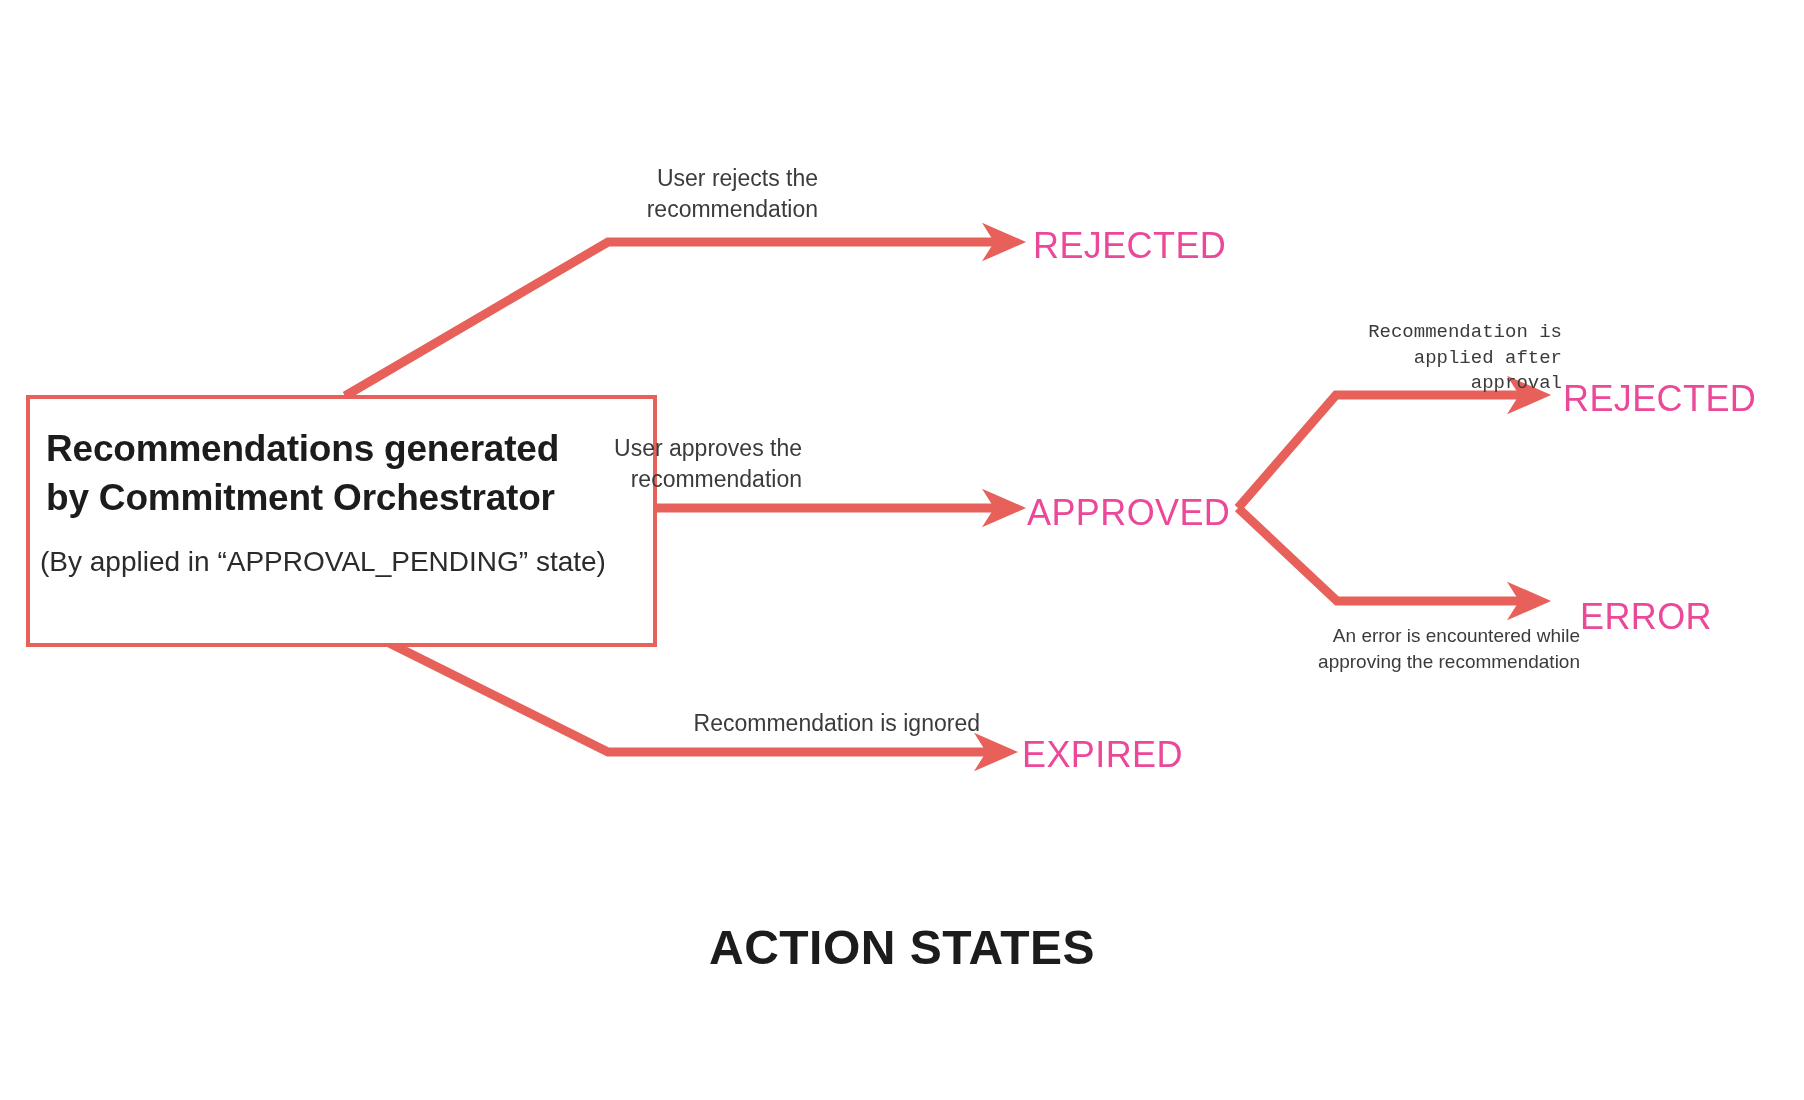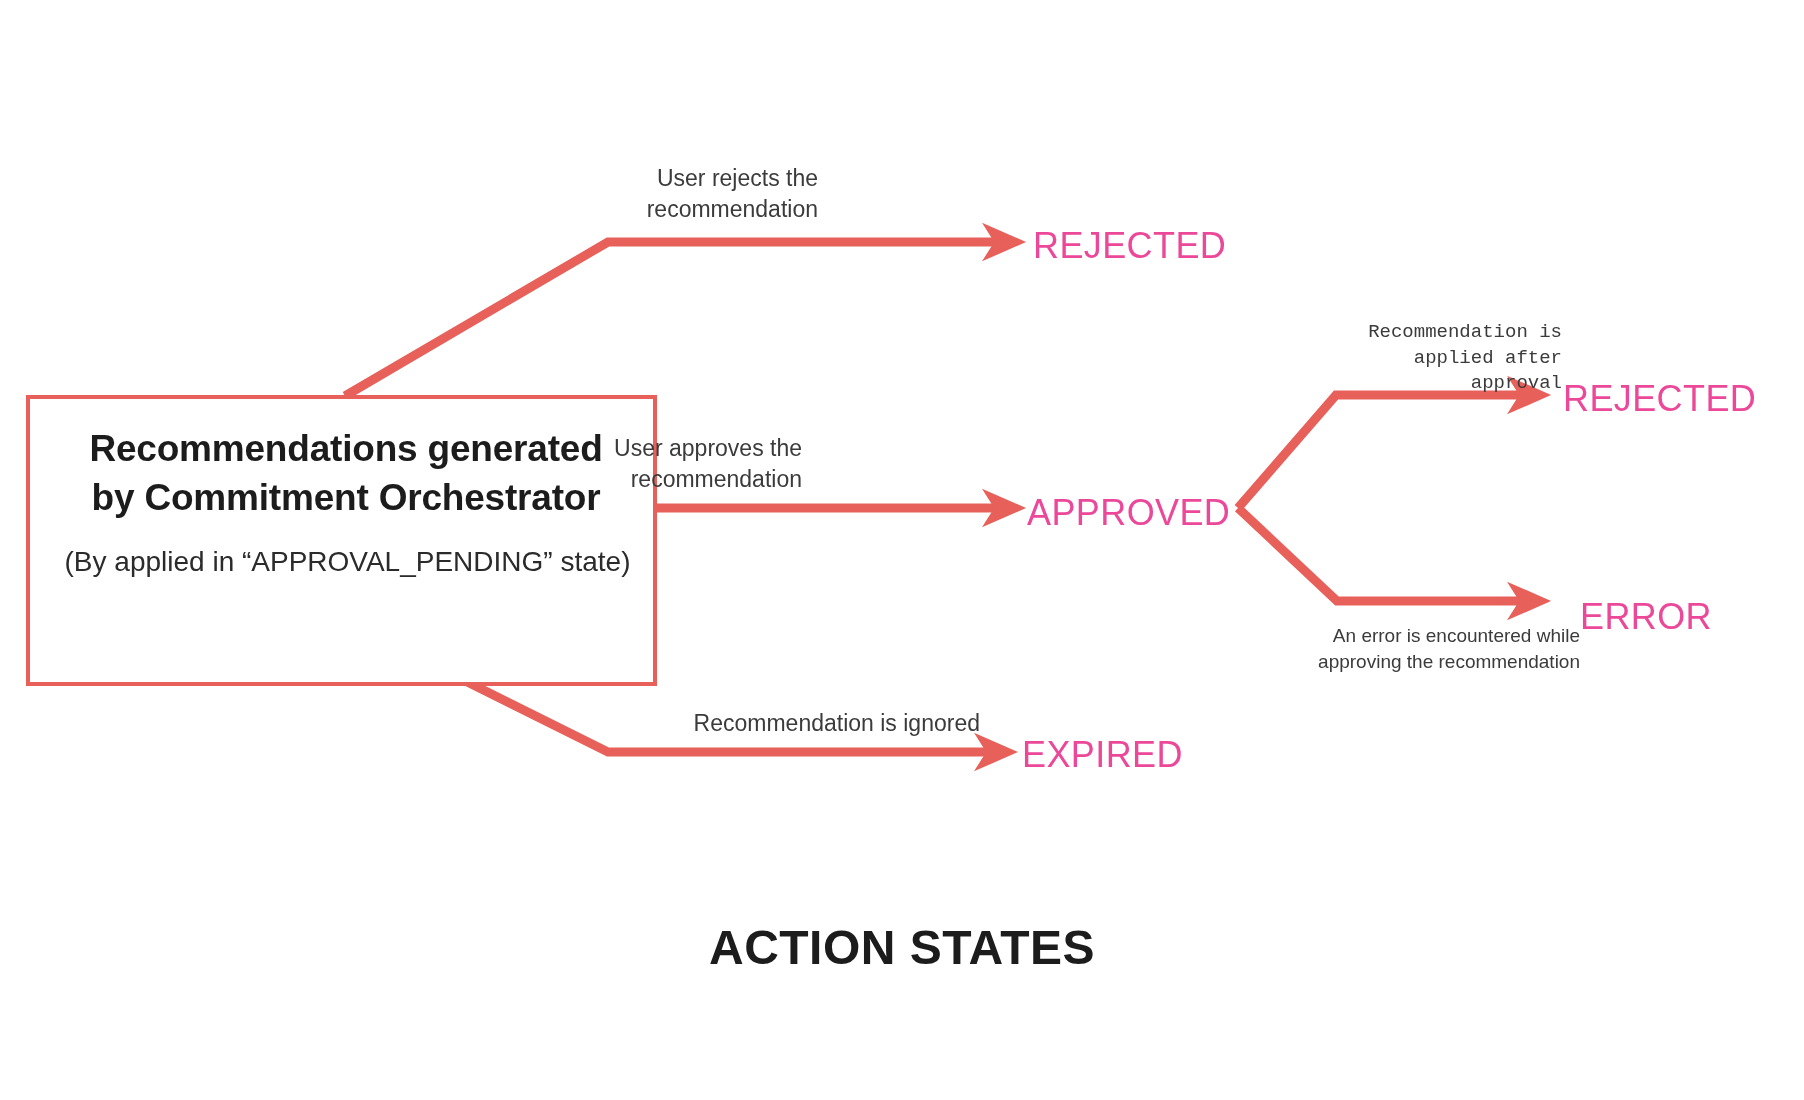--- a/index.html
+++ b/index.html
@@ -94,21 +94,21 @@
 
     <path d="M 657,508 L 1000,508" fill="none" stroke="#E8605A" stroke-width="9" marker-end="url(#arrowhead)"></path>
 
     <path d="M 343,620 L 608,752 L 992,752" fill="none" stroke="#E8605A" stroke-width="9" stroke-linejoin="miter" marker-end="url(#arrowhead)"></path>
 
     <path d="M 1238,508 L 1336,395 L 1525,395" fill="none" stroke="#E8605A" stroke-width="9" stroke-linejoin="miter" marker-end="url(#arrowhead)"></path>
 
     <path d="M 1238,508 L 1337,601 L 1525,601" fill="none" stroke="#E8605A" stroke-width="9" stroke-linejoin="miter" marker-end="url(#arrowhead)"></path>
   </svg>
 
-  <div class="node-box" style="left:26px; top:395px; width:631px; height:291px;text-align:center;">
+  <div class="node-box" style="left:26px; top:395px; width:631px; height:252px;">
     <div class="node-box-title" style="position:absolute; left:16px; top:25px; width:600px;">Recommendations generated
 by Commitment Orchestrator</div>
     <div class="node-box-sub" style="position:absolute; left:10px; top:145px; width:615px;">(By applied in “APPROVAL_PENDING” state)</div>
   </div>
 
   <div class="edge-label big" style="left:608px; top:163px; width:210px;">User rejects the
 recommendation</div>
 
   <div class="edge-label big" style="left:592px; top:433px; width:210px;">User approves the
 recommendation</div>

